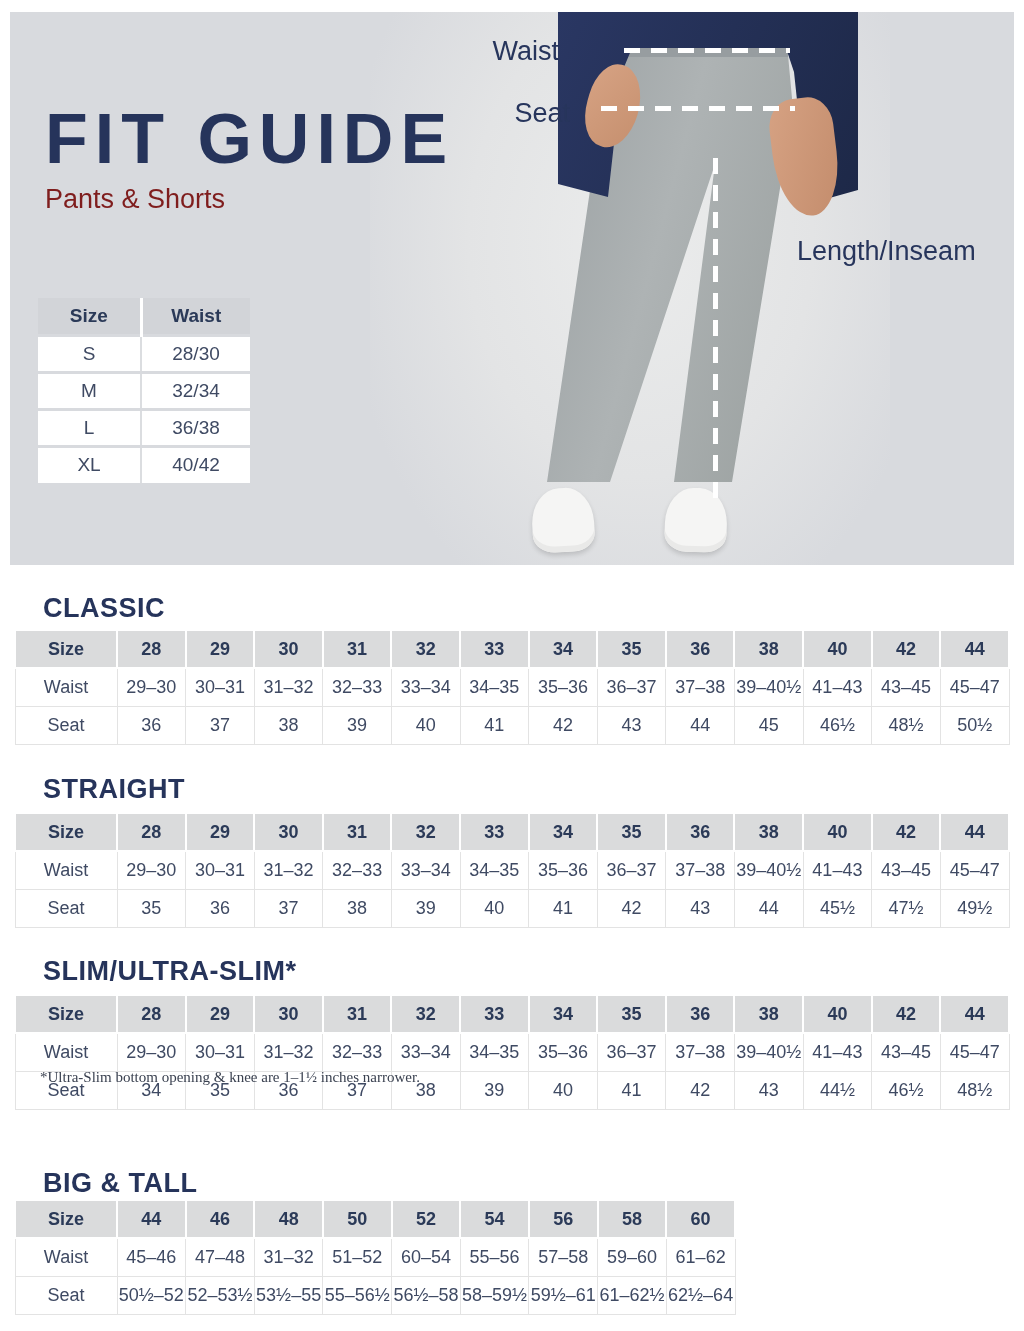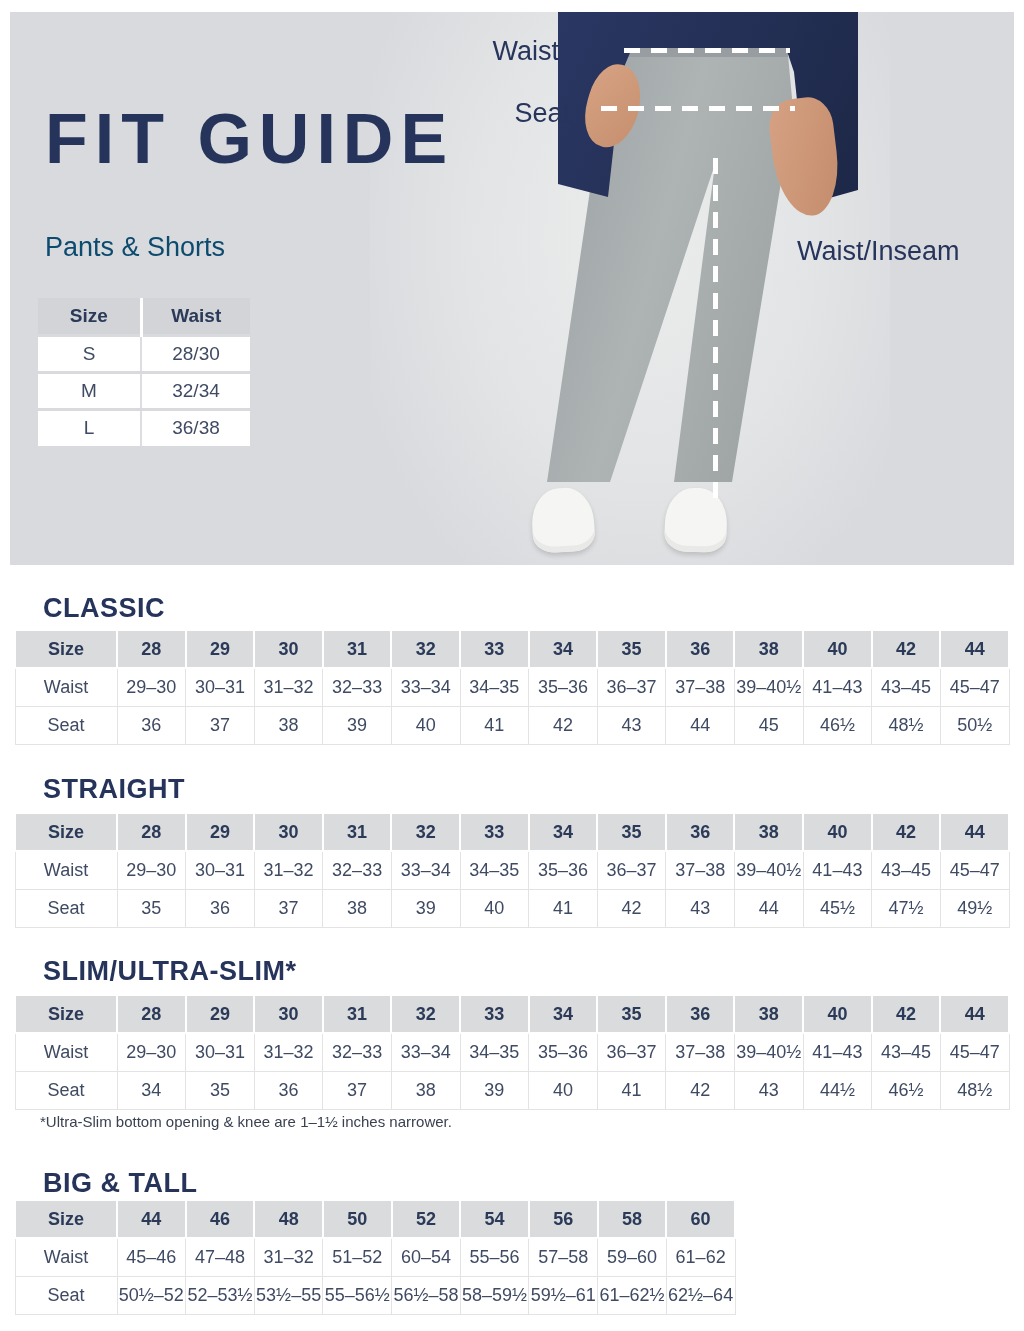--- a/index.html
+++ b/index.html
@@ -12,22 +12,21 @@
   .hero {
     position:absolute; left:10px; top:12px; width:1004px; height:553px;
     background:#d8dade; overflow:hidden;
   }
   .hero-title {
     position:absolute; left:35px; top:92px; font-size:70px; font-weight:600;
     letter-spacing:7px; color:#26345b; line-height:1;
   }
   .hero-subtitle {
     position:absolute; left:35px; top:172px; font-size:27px; font-weight:500;
-    color:#0c4a6e;
-    margin-top:48px;
+    color:#7f1d1d;
   }
   
   .mini { position:absolute; left:28px; top:286px; width:212px; border-collapse:collapse; table-layout:fixed; }
   .mini th, .mini td { height:37px; text-align:center; vertical-align:middle; font-size:19px; }
   .mini th { background:#d2d4d8; color:#2b3a58; font-weight:600; width:103px; }
   .mini th + th { border-left:3px solid #fff; width:109px; }
   .mini td { background:#fff; color:#3f4a63; border-top:3px solid #d8dade; }
   .mini td + td { border-left:2px solid #dbdde0;margin-top:6px; }
   
   .model-backdrop {
@@ -85,21 +84,21 @@
   table.fit { position:absolute; left:14px; border-collapse:collapse; table-layout:fixed; }
   table.fit th, table.fit td { height:38px; text-align:center; vertical-align:middle; font-size:18px; }
   table.fit th { background:#dadbdc; color:#2b3a58; font-weight:600; border:2px solid #fff; }
   table.fit td { background:#fff; color:#3f4a63; border:1px solid #e3e3e3; }
   table.fit th:first-child, table.fit td:first-child { width:102px; }
   .tbl-classic  { top:629px;  width:996px; }
   .tbl-straight { top:812px;  width:996px; }
   .tbl-slim     { top:994px;  width:996px; }
   .tbl-bigtall  { top:1199px; width:722px; }
   .footnote {
-    position:absolute; left:40px; top:1113px; font-size:15px; color:#3a4150;
+    position:absolute; left:40px; top:1069px; font-size:15px; color:#3a4150;font-family:Liberation Serif, serif;
   }
 </style>
 </head>
 <body>
 
 <div class="page">
 
   <section class="hero">
     <div class="model-backdrop"></div>
 
@@ -113,41 +112,45 @@
 
     <div class="dash-h dash-waist"></div>
     <div class="dash-h dash-seat"></div>
     <div class="dash-v"></div>
 
     <h1 class="hero-title">FIT GUIDE</h1>
     <div class="hero-subtitle">Pants &amp; Shorts</div>
 
     <span class="hero-label lbl-waist">Waist</span>
     <span class="hero-label lbl-seat">Seat</span>
-    <span class="hero-label lbl-length">Waist/Inseam</span>
+    <span class="hero-label lbl-length">Length/Inseam</span>
 
     <table class="mini">
         <thead>
           <tr>
             <th>Size</th>
             <th>Waist</th>
           </tr>
         </thead>
         <tbody>
           <tr>
             <td>S</td>
             <td>28/30</td>
           </tr>
           <tr>
             <td>M</td>
             <td>32/34</td>
           </tr>
           <tr>
             <td>L</td>
             <td>36/38</td>
+          </tr>
+          <tr>
+            <td>XL</td>
+            <td>40/42</td>
           </tr>
         </tbody>
       </table>
   </section>
 
   <h2 class="sec-title t-classic">CLASSIC</h2>
   <table class="fit tbl-classic">
       <thead>
         <tr>
           <th>Size</th>

